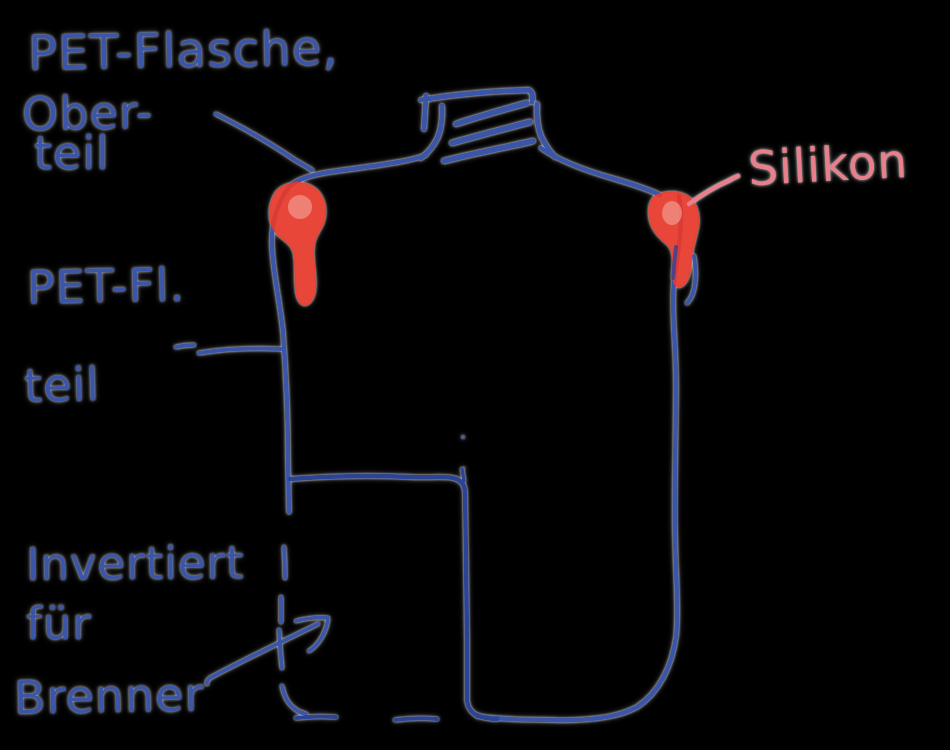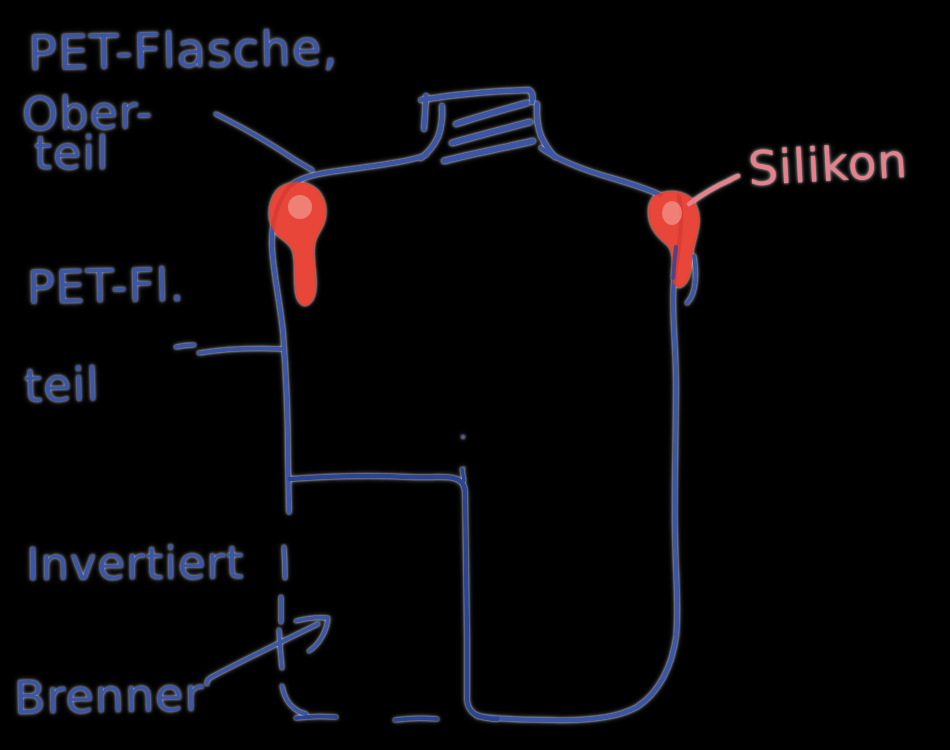--- a/index.html
+++ b/index.html
@@ -124,16 +124,17 @@
   </svg>
 
   <div class="hand lbl-top1">PET-Flasche,</div>
   <div class="hand lbl-top2">Ober-</div>
   <div class="hand lbl-top3">teil</div>
 
   <div class="hand lbl-mid1">PET-Fl.</div>
   <div class="hand lbl-mid3">teil</div>
 
   <div class="hand lbl-low1">Invertiert</div>
+  <div class="hand lbl-low2">für</div>
   <div class="hand lbl-low3">Brenner</div>
 
   <div class="hand lbl-silikon">Silikon</div>
 </div>
 
 </body></html>

